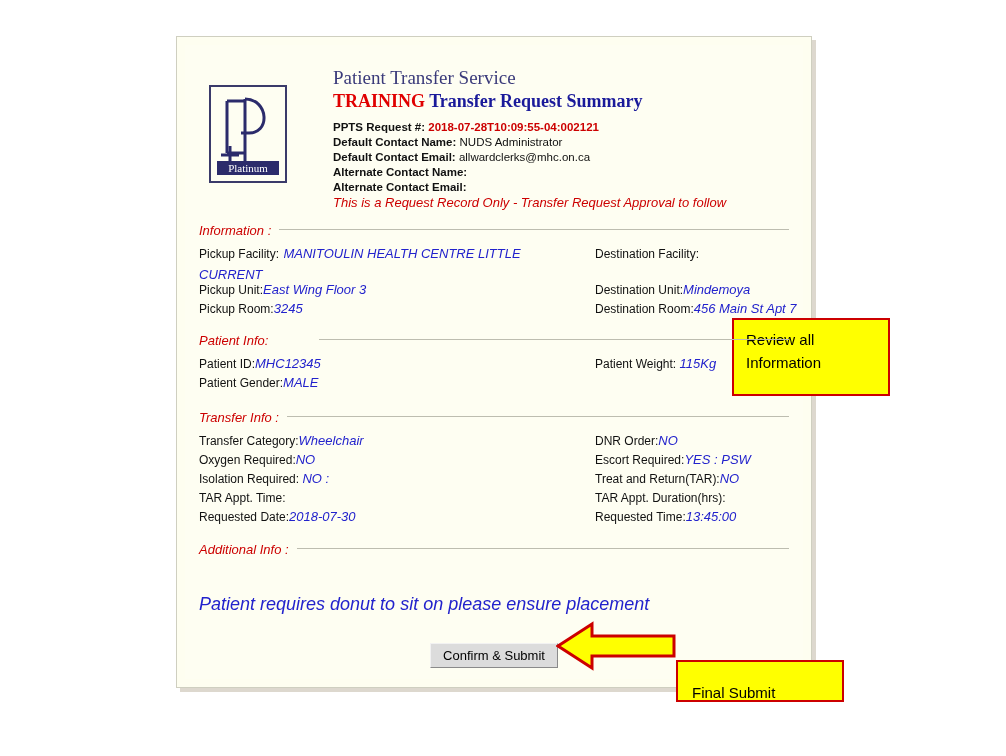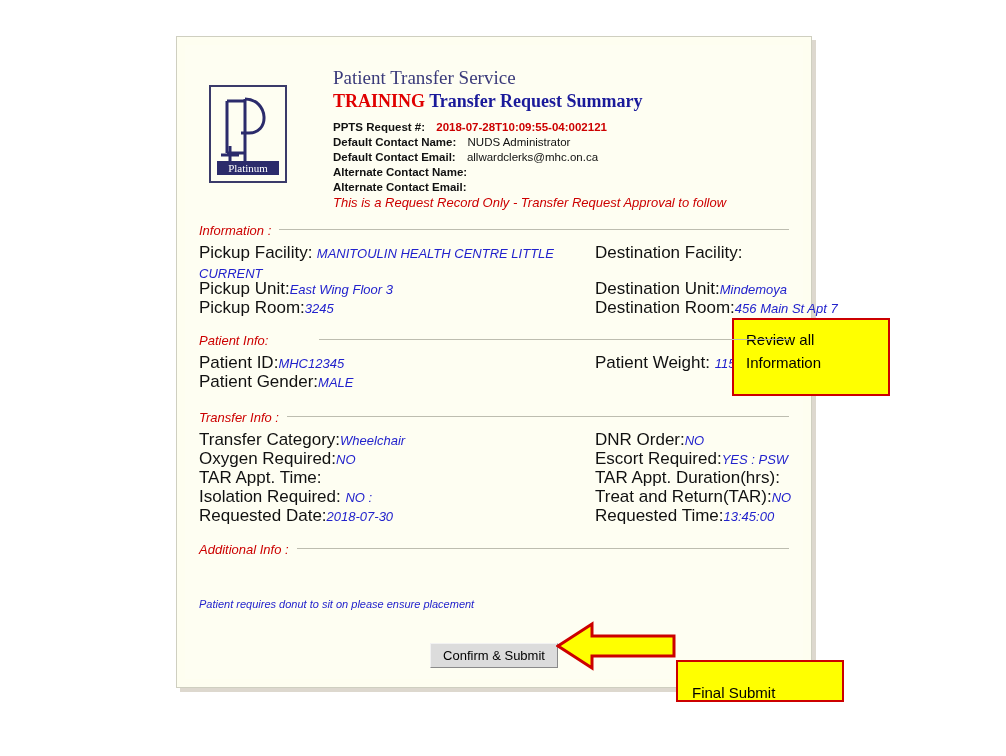--- a/index.html
+++ b/index.html
@@ -81,21 +81,21 @@
   .hdr-sub .training { color: #e00000; }
   .hdr-sub .rest { color: #1a1a9a; }
 
   .hdr-line {
     font-size: 11.5px;
     color: #111111;
     line-height: 15px;
     font-weight: bold;
   }
   .hdr-line .lbl { font-weight: bold; color:#111; }
-  .hdr-line .val { font-weight: normal; color:#111;margin-left:8px; }
+  .hdr-line .val { font-weight: normal; color:#111; }
   .hdr-line.req .val { color: #cc0000; font-weight: bold; }
   .hdr-note {
     font-size: 13px;
     color: #cc0000;
     font-style: italic;
     line-height: 15px;
     margin-top: 0;
   }
 
   
@@ -135,30 +135,30 @@
   .col-l {
     position: absolute;
     left: 0; top: 0;
     width: 360px;
   }
   .col-r {
     position: absolute;
     left: 396px; top: 0;
     width: 260px;
   }
-  .fl { font-size: 17px; color: #111111; }
+  .fl { font-size: 12px; color: #111111; }
   .fv {
     font-size: 13px;
     color: #2222cc;
     font-style: italic;
   }
 
   
   .addl-text {
-    font-size: 11px;
+    font-size: 18px;
     color: #2222cc;
     font-style: italic;
     text-align: center;
   }
 
   
   #submit-wrap {
     position: absolute;
     left: 0; right: 0;
     top: 598px;
@@ -335,33 +335,33 @@
           <div class="col-l">
             <span class="fl">Oxygen Required:</span><span class="fv">NO</span>
           </div>
           <div class="col-r">
             <span class="fl">Escort Required:</span><span class="fv">YES : PSW</span>
           </div>
         </div>
 
         <div class="row" style="height:19px;">
           <div class="col-l">
+            <span class="fl">Isolation Required: </span><span class="fv">NO :</span>
+          </div>
+          <div class="col-r">
+            <span class="fl">Treat and Return(TAR):</span><span class="fv">NO</span>
+          </div>
+        </div>
+
+        <div class="row" style="height:19px;">
+          <div class="col-l">
             <span class="fl">TAR Appt. Time:</span><span class="fv"></span>
           </div>
           <div class="col-r">
             <span class="fl">TAR Appt. Duration(hrs):</span><span class="fv"></span>
-          </div>
-        </div>
-
-        <div class="row" style="height:19px;">
-          <div class="col-l">
-            <span class="fl">Isolation Required: </span><span class="fv">NO :</span>
-          </div>
-          <div class="col-r">
-            <span class="fl">Treat and Return(TAR):</span><span class="fv">NO</span>
           </div>
         </div>
 
         <div class="row" style="height:19px;">
           <div class="col-l">
             <span class="fl">Requested Date:</span><span class="fv">2018-07-30</span>
           </div>
           <div class="col-r">
             <span class="fl">Requested Time:</span><span class="fv">13:45:00</span>
           </div>

